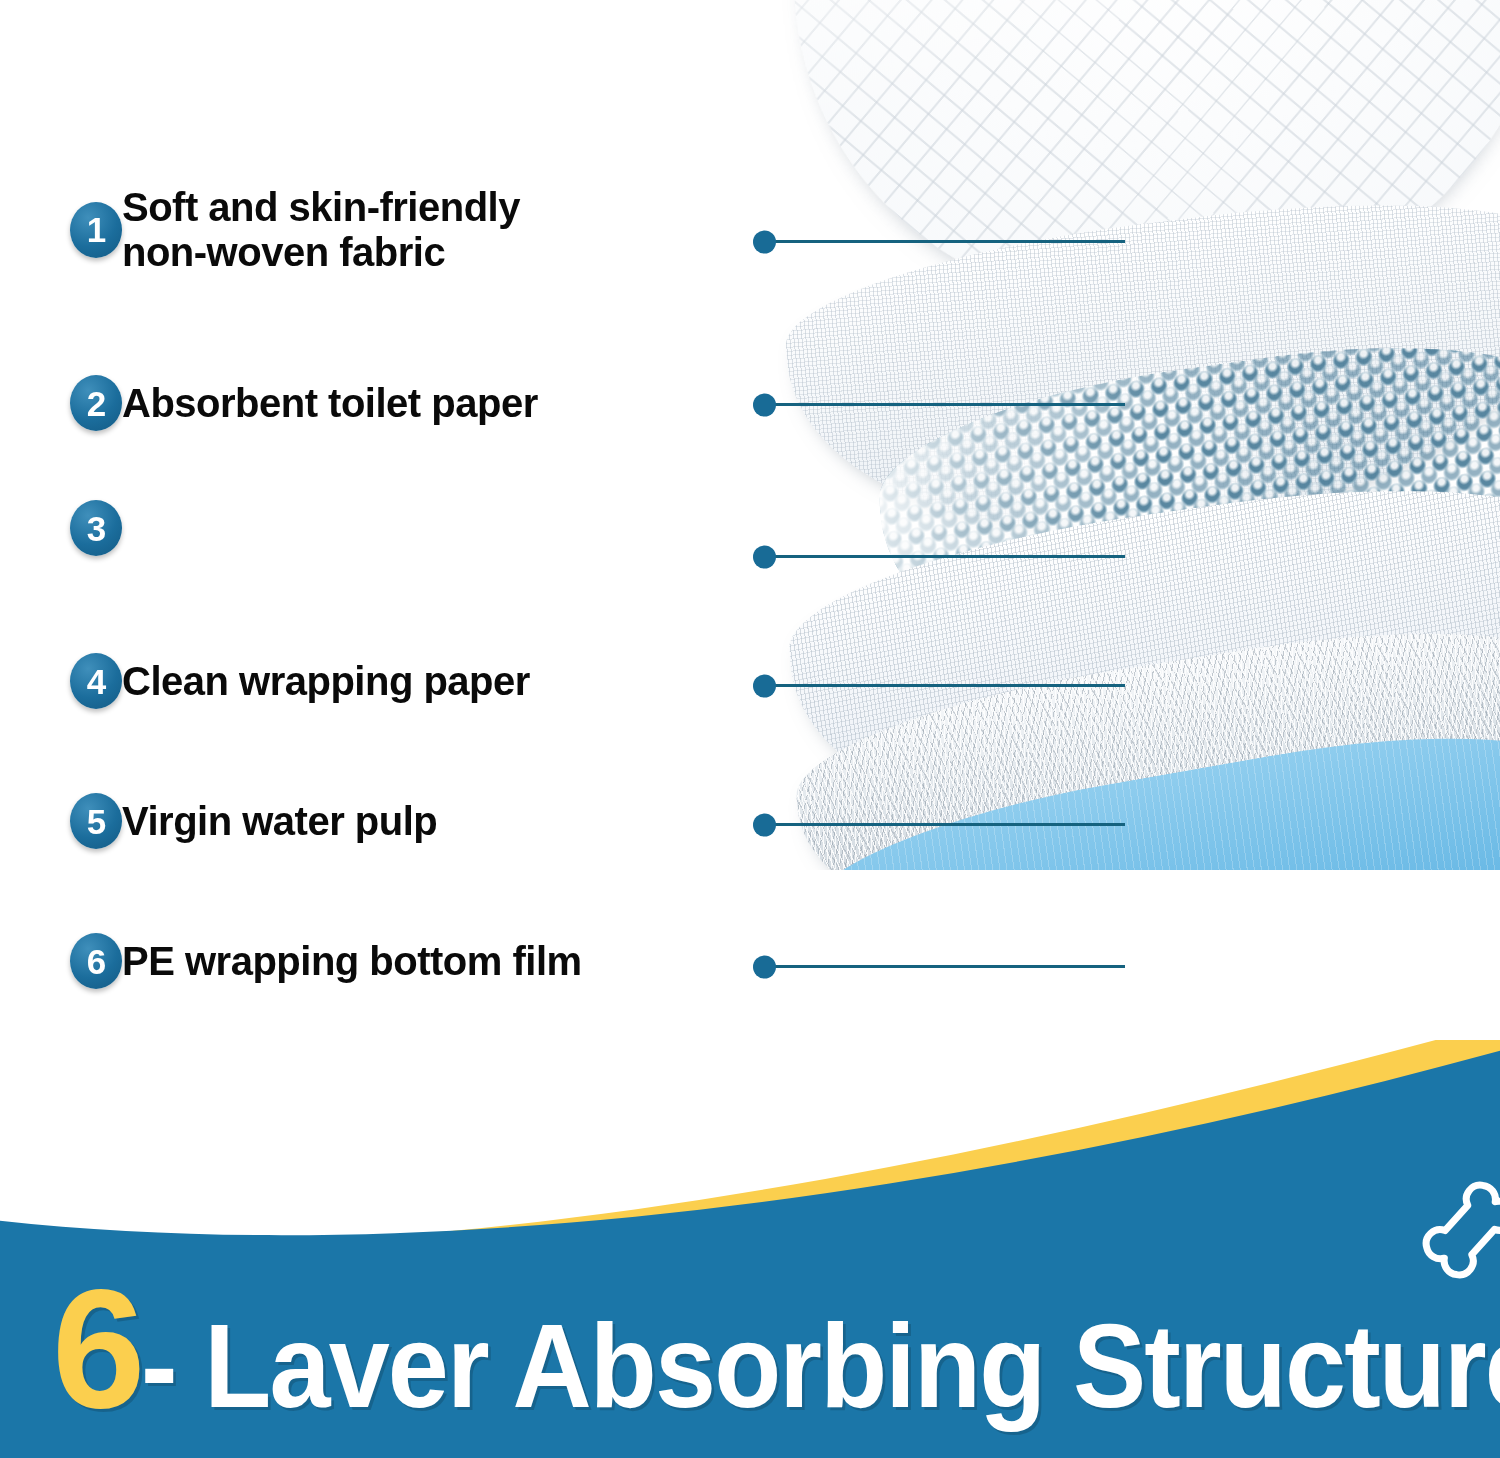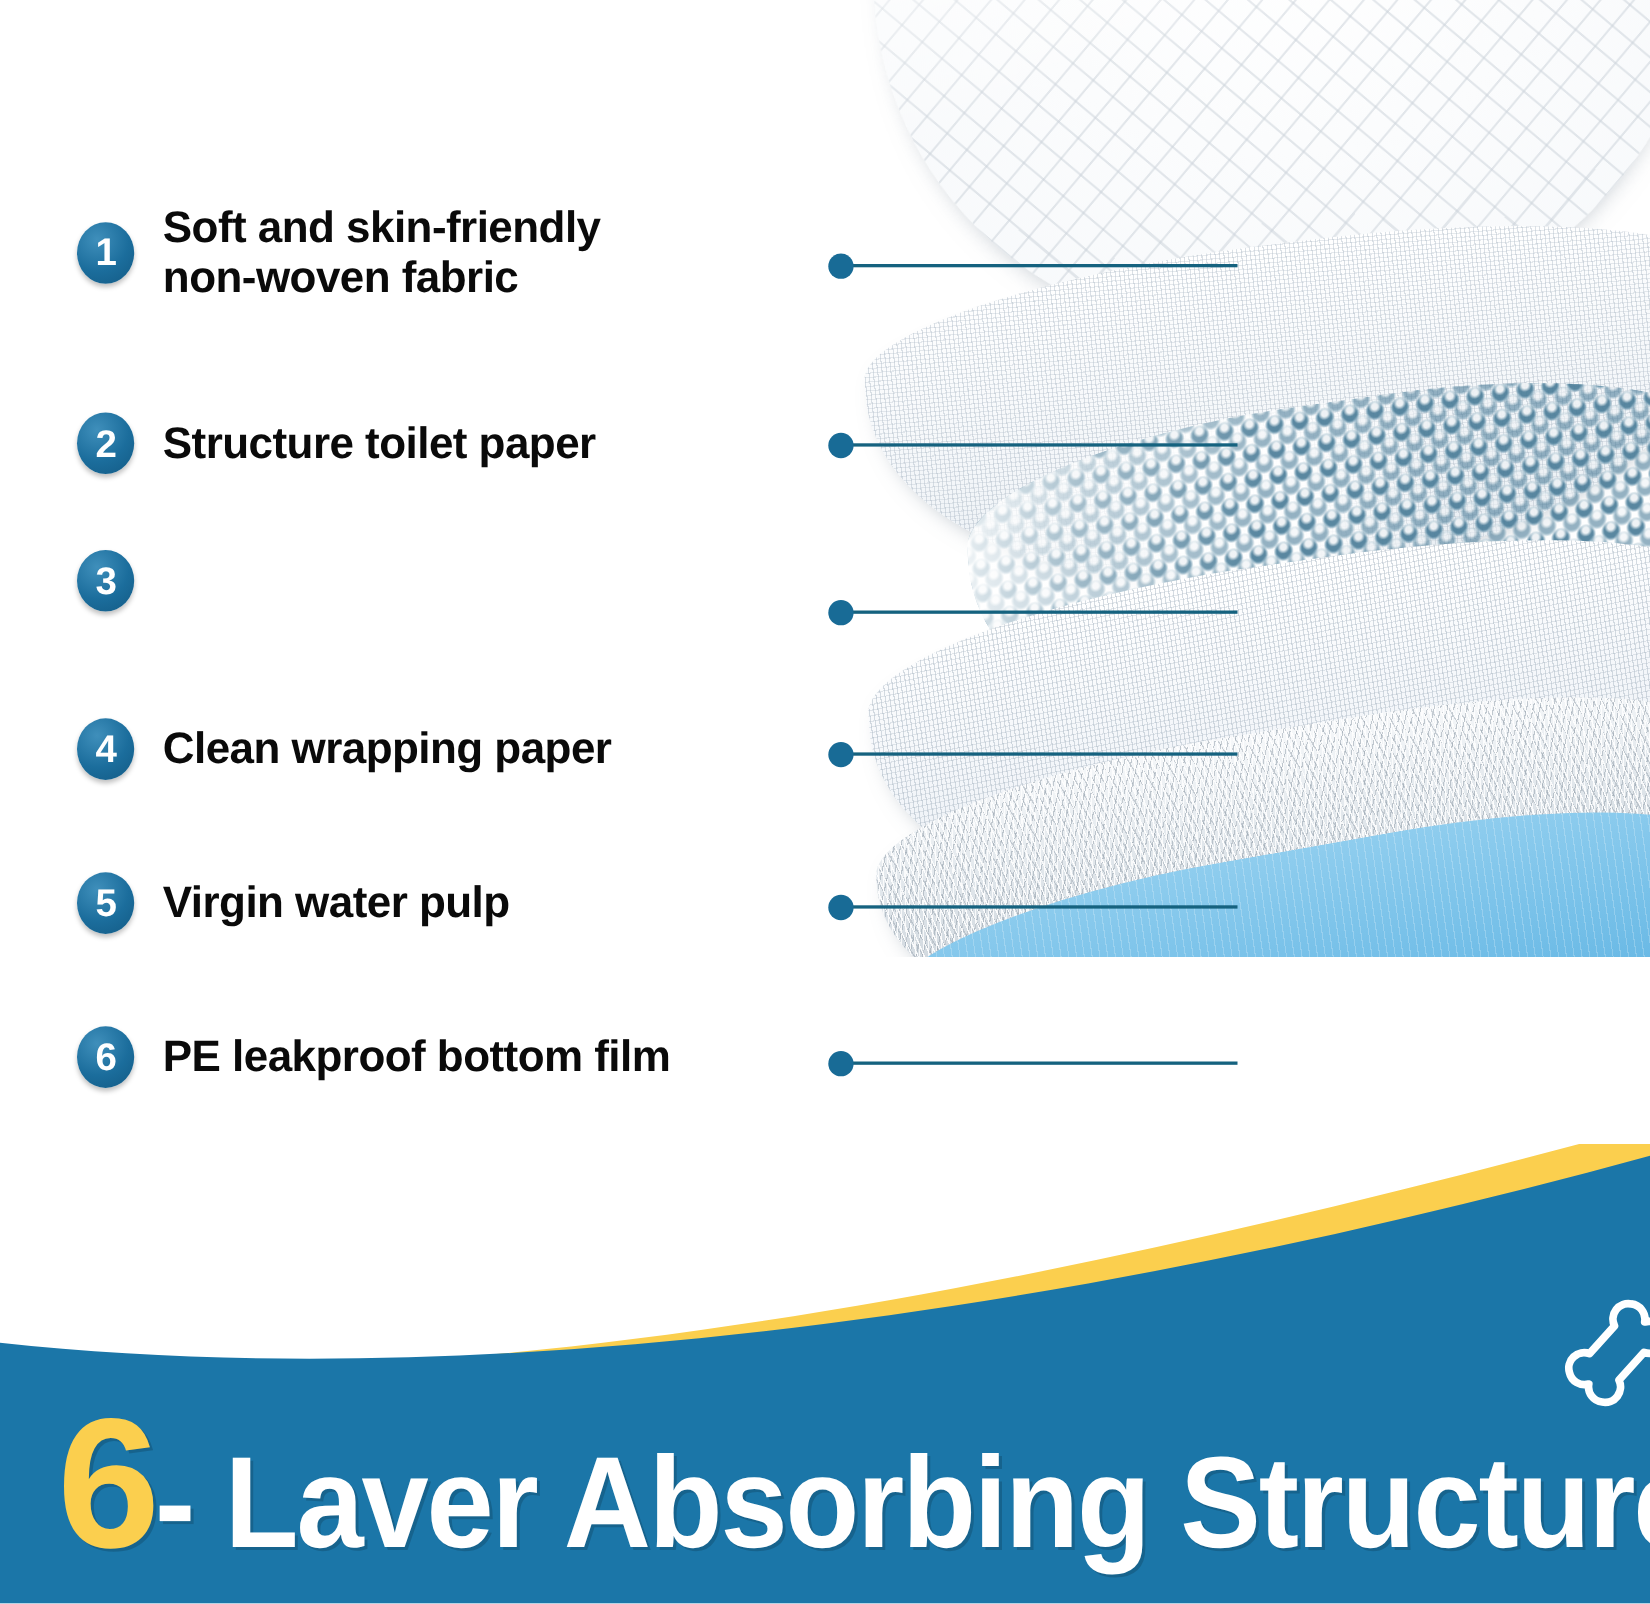--- a/index.html
+++ b/index.html
@@ -146,21 +146,20 @@
     width:52px;height:56px;border-radius:50%;
     background:radial-gradient(circle at 35% 28%,#3f8fbb 0%,#1b6d9c 55%,#135a84 100%);
     color:#fff;
     font-size:35px;font-weight:700;
     display:flex;align-items:center;justify-content:center;
     line-height:1;
     box-shadow:0 3px 5px rgba(0,0,0,.25);
     letter-spacing:-1px;
   }
   .ctext{
-    margin-left:26px;
     color:#0a0a0a;
     font-size:40px;
     font-weight:700;
     line-height:1.12;
     letter-spacing:-.5px;
     white-space:pre-line;
   }
 
   
   #banner{position:absolute;left:0;top:1040px;width:1500px;height:418px;overflow:hidden;}
@@ -237,40 +236,40 @@
   <div id="callouts">
 
     <div class="callout" style="left:70px;top:185px;">
       <div class="badge">1</div>
       <div class="ctext">Soft and skin-friendly
 non-woven fabric</div>
     </div>
 
     <div class="callout" style="left:70px;top:375px;">
       <div class="badge">2</div>
-      <div class="ctext">Structure toilet paper</div>
+      <div class="ctext">Absorbent toilet paper</div>
     </div>
 
     <div class="callout" style="left:70px;top:500px;">
       <div class="badge">3</div>
     </div>
 
     <div class="callout" style="left:70px;top:653px;">
       <div class="badge">4</div>
       <div class="ctext">Clean wrapping paper</div>
     </div>
 
     <div class="callout" style="left:70px;top:793px;">
       <div class="badge">5</div>
       <div class="ctext">Virgin water pulp</div>
     </div>
 
     <div class="callout" style="left:70px;top:933px;">
       <div class="badge">6</div>
-      <div class="ctext">PE leakproof bottom film</div>
+      <div class="ctext">PE wrapping bottom film</div>
     </div>
 
   </div>
 
   <div id="banner">
 
     <svg width="1500" height="418" viewBox="0 0 1500 418">
 
       <path d="M -40 196 C 420 238 980 128 1560 -34 L 1560 60 C 1000 214 430 300 -40 242 Z" fill="#fbcf4e"></path>
 

